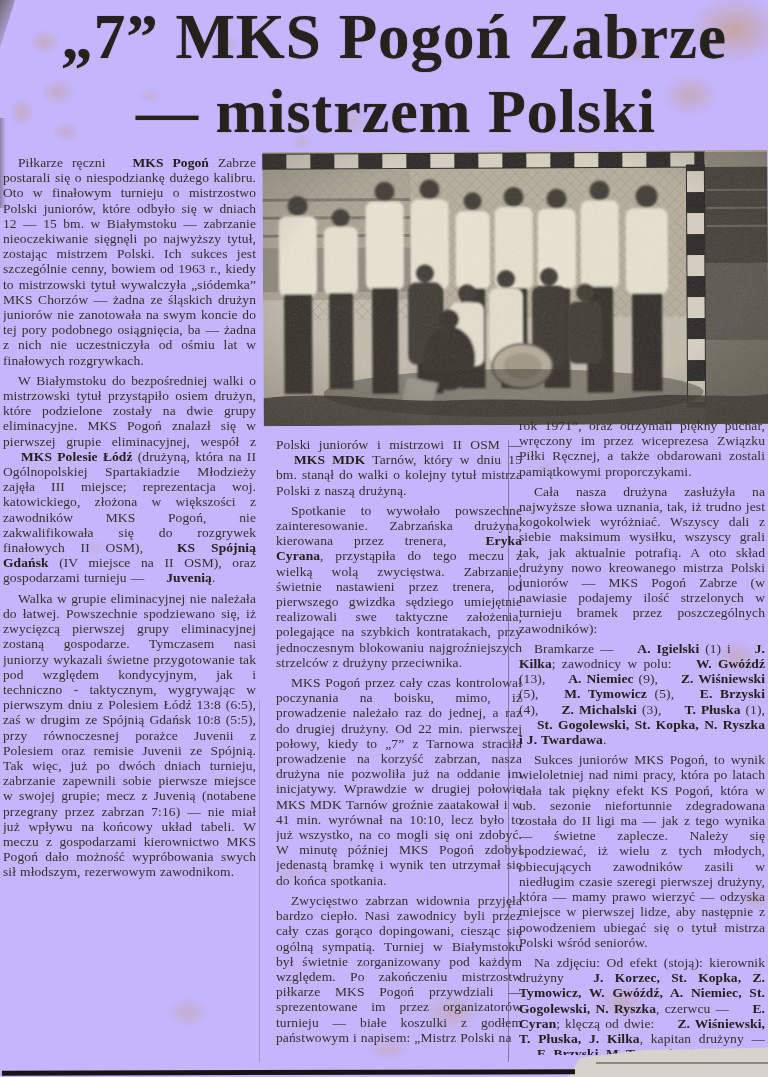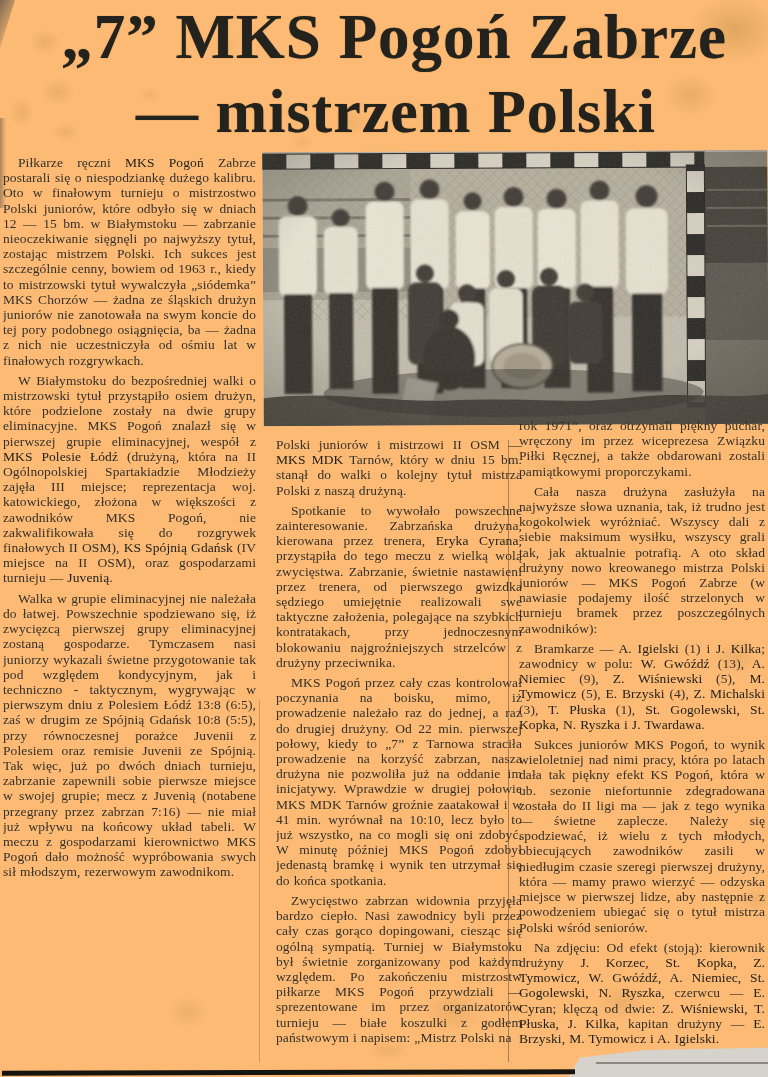--- a/index.html
+++ b/index.html
@@ -1,17 +1,17 @@
 <!DOCTYPE html>
 <html lang="pl"><head>
 <meta charset="utf-8">
 <style>
   html,body{margin:0;padding:0;background:#8a877f;}
   .page{position:relative;width:768px;height:1077px;overflow:hidden;
-        background:#fdba74;
+        background:#c4b5fd;
         font-family:"Liberation Serif","DejaVu Serif",serif;color:#34312a;}
   
   .stains{position:absolute;inset:0;pointer-events:none;background-repeat:no-repeat;
     background-image:
       radial-gradient(closest-side,rgba(198,148,74,.50),rgba(198,148,74,0) 72%),
       radial-gradient(closest-side,rgba(198,148,74,.35),rgba(198,148,74,0) 72%),
       radial-gradient(closest-side,rgba(198,148,74,.30),rgba(198,148,74,0) 72%),
       radial-gradient(closest-side,rgba(198,148,74,.30),rgba(198,148,74,0) 72%),
       radial-gradient(closest-side,rgba(198,148,74,.32),rgba(198,148,74,0) 72%),
       radial-gradient(closest-side,rgba(198,148,74,.30),rgba(198,148,74,0) 72%),
@@ -51,21 +51,21 @@
   .hl1{display:block;font-size:63px;line-height:74px;letter-spacing:1px;transform:translateX(10px);}
   .hl2{display:block;font-size:62px;line-height:58px;margin-top:8px;letter-spacing:1px;transform:translateX(12px);}
   
   .col{position:absolute;font-size:13.5px;line-height:15.2px;text-align:justify;
     overflow:hidden;letter-spacing:.1px;word-spacing:.5px;color:#34312a;}
   .col-left{left:3px;top:155px;width:253px;height:917px;}
   .col-mid{left:276px;top:437px;width:246px;height:633px;}
   .col-right{left:519px;top:418px;width:246px;height:637px;}
   .para{margin:0 0 5px;}
   .para.indent{text-indent:15px;}
-  .col b{font-weight:400;color:#23211b;}
+  .col b{font-weight:700;color:#23211b;margin-left:18px;}
   .col-rule{position:absolute;width:1px;pointer-events:none;}
   .rule-left{left:259px;top:700px;height:362px;background:rgba(60,54,44,.25);}
   .rule-right{left:508px;top:440px;height:622px;background:rgba(60,54,44,.45);}
   
   .photo{position:absolute;left:263px;top:151px;width:505px;height:274px;margin:0;
     transform:rotate(-.3deg);}
   .photo svg{display:block;width:100%;height:100%;}
   
   .backing{position:absolute;left:0;bottom:0;width:768px;height:32px;background:#d6d3cd;
     clip-path:polygon(74% 100%,75.5% 40%,84% 16%,100% 8%,100% 100%);}

